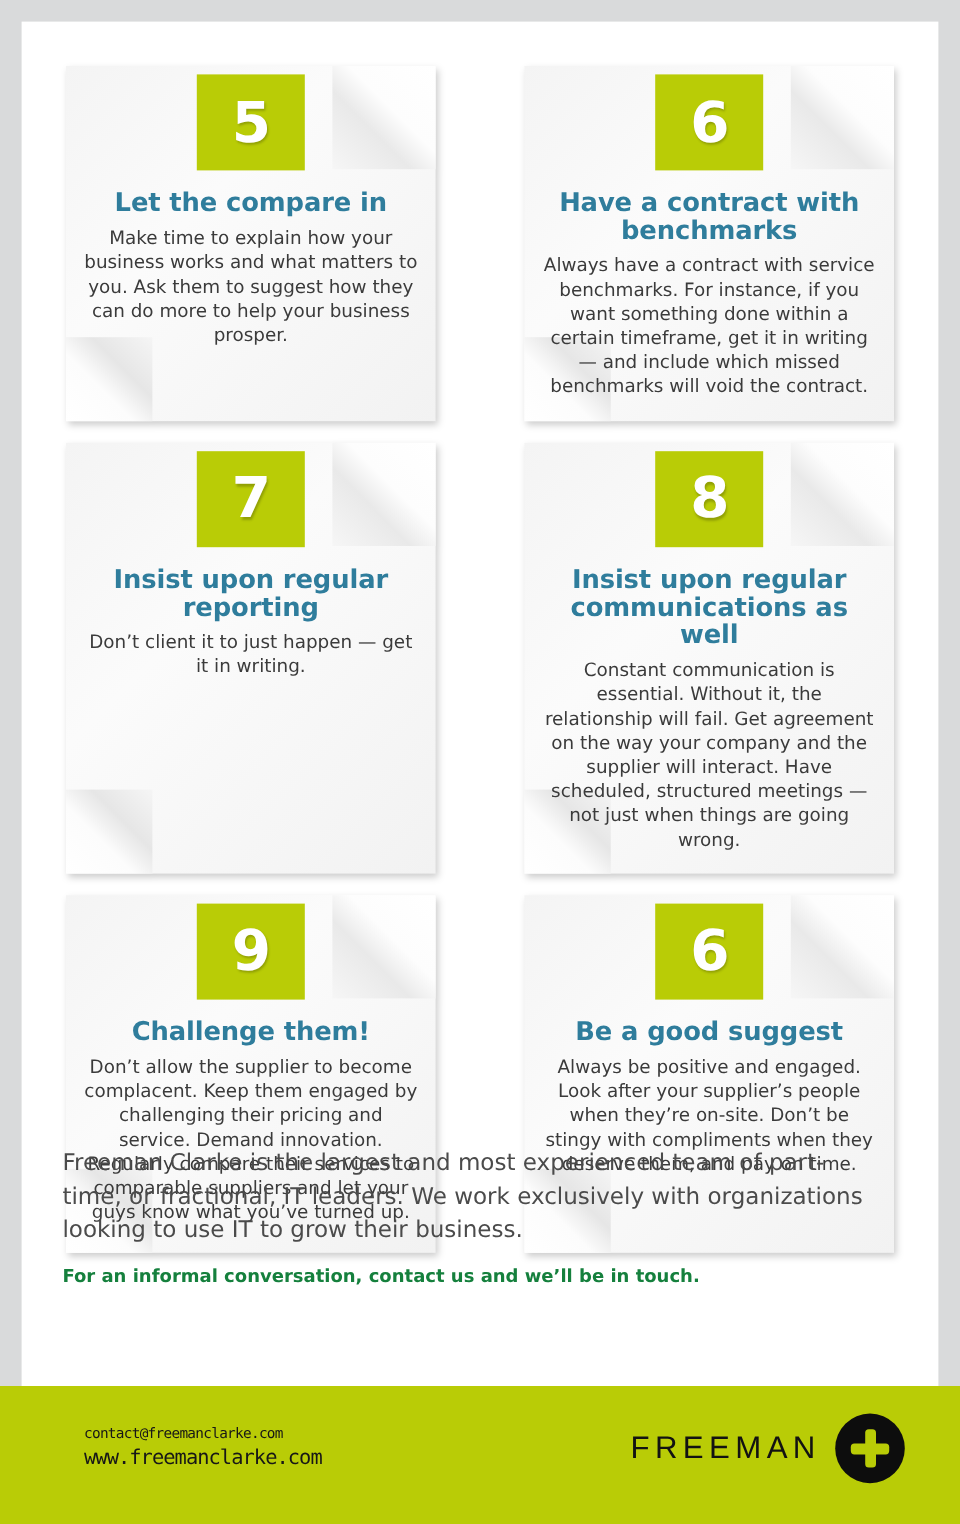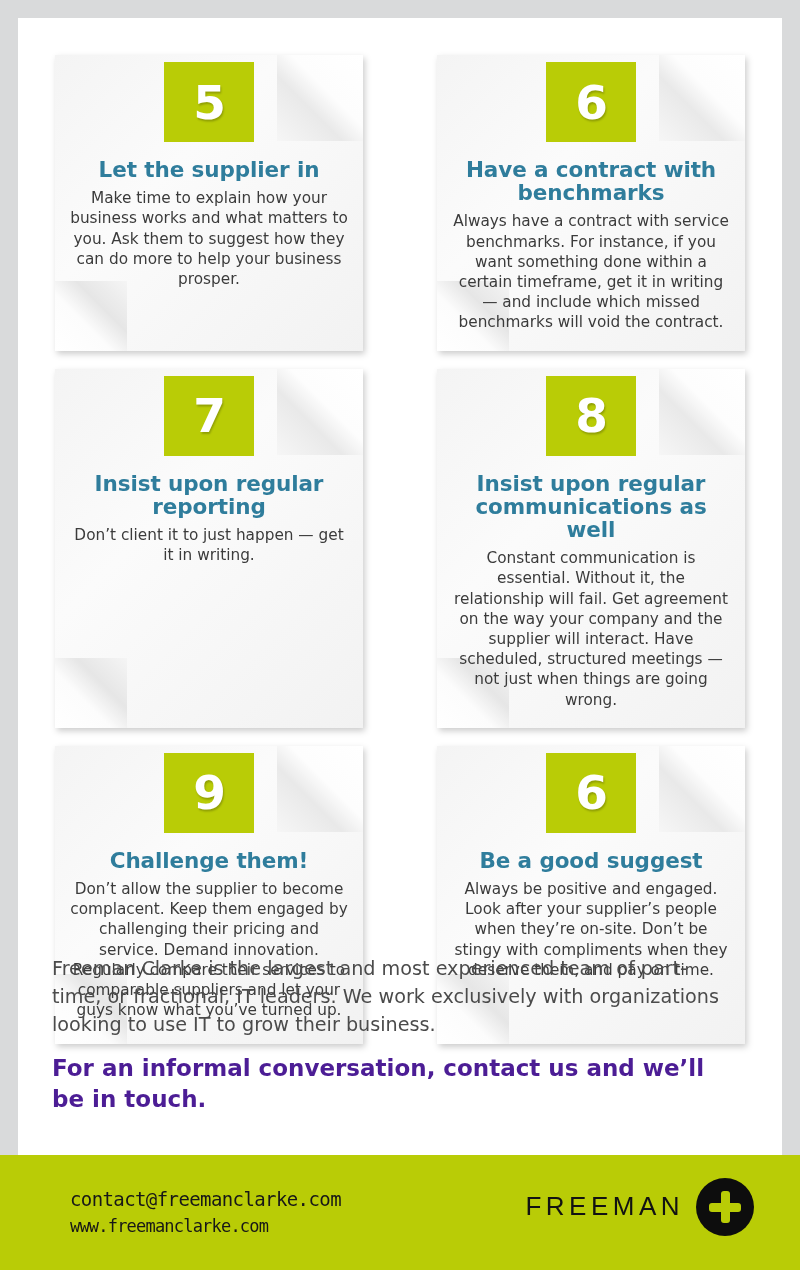--- a/index.html
+++ b/index.html
@@ -122,22 +122,22 @@
     top: 955px;
     width: 668px;
   }
   .closing-para {
     color: #4b4b4b;
     font-size: 19.2px;
     line-height: 1.45;
     margin: 0 0 14px 0;
   }
   .closing-cta {
-    color: #4c1d95;
-    font-size: 23px;
+    color: #15803d;
+    font-size: 15px;
     font-weight: bold;
     line-height: 1.35;
     margin: 0;
   }
 
   
   .footer {
     position: absolute;
     left: 0;
     top: 1155px;
@@ -146,21 +146,21 @@
     background: #b9cc06;
   }
   .footer-contact {
     position: absolute;
     left: 70px;
     top: 30px;
     font-family: "DejaVu Sans Mono", "Liberation Mono", monospace;
     color: #171717;
   }
   .footer-email {
-    font-size: 19px;
+    font-size: 12px;
     letter-spacing: -0.6px;
     line-height: 1.5;
   }
   .footer-web {
     font-size: 17px;
     letter-spacing: -0.8px;
     line-height: 1.5;
   }
 
   .logo {
@@ -216,21 +216,21 @@
 <div class="page">
 
   <div class="cards">
 
     <div class="row">
       <div class="card">
         <div class="card-inner">
           <div class="num-box">
             <span>5</span>
           </div>
-          <div class="card-title">Let the supplier in</div>
+          <div class="card-title">Let the compare in</div>
           <div class="card-body">Make time to explain how your business works and what matters to you. Ask them to suggest how they can do more to help your business prosper.</div>
         </div>
       </div>
 
       <div class="card">
         <div class="card-inner">
           <div class="num-box">
             <span>6</span>
           </div>
           <div class="card-title">Have a contract with benchmarks</div>

